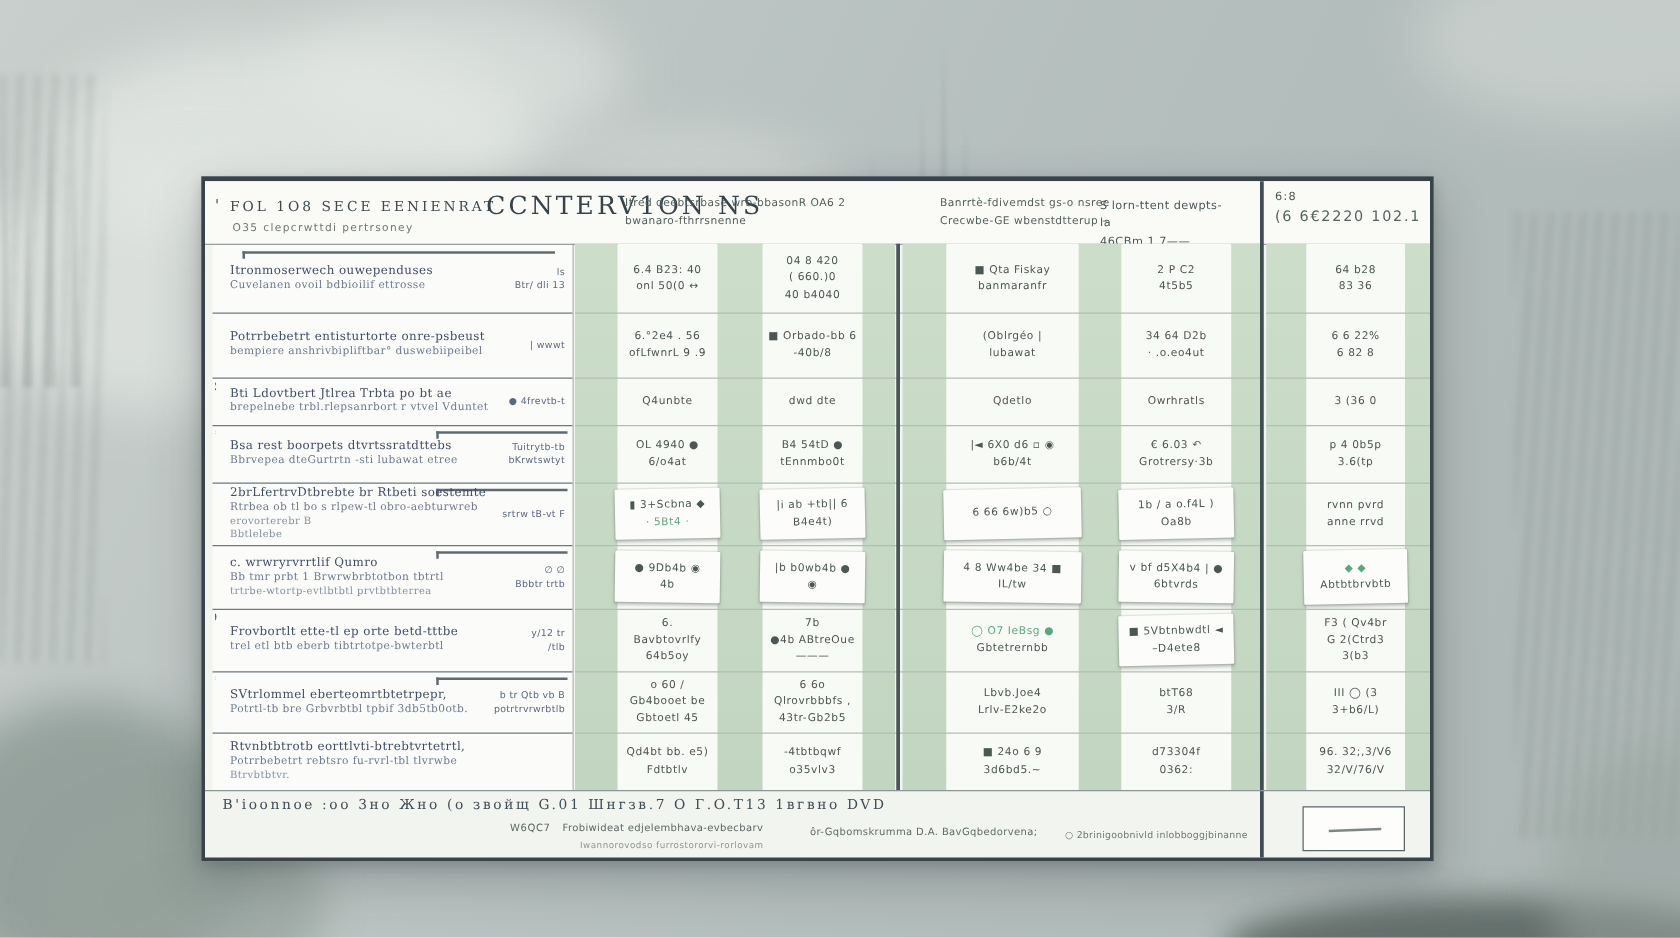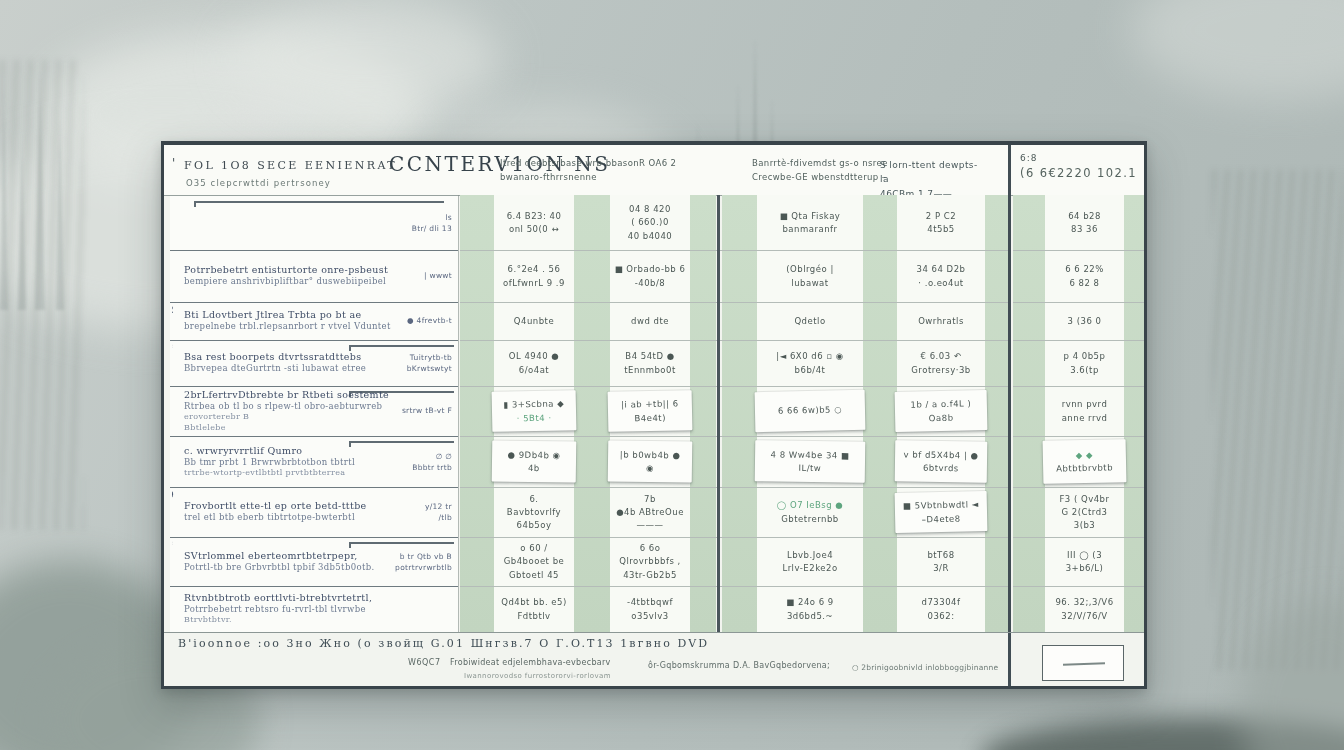--- a/index.html
+++ b/index.html
@@ -176,20 +176,24 @@
         <div class="stripe" style="left: 296px; width: 34px;"></div>
         <div class="stripe" style="left: 410px; width: 36px;"></div>
         <div class="stripe" style="left: 526px; width: 26px;"></div>
         <div class="stripe" style="left: 558px; width: 35px;"></div>
         <div class="stripe" style="left: 699px; width: 34px;"></div>
         <div class="stripe" style="left: 821px; width: 23px;"></div>
         <div class="stripe" style="left: 849px; width: 32px;"></div>
         <div class="stripe" style="left: 960px; width: 20px;"></div>
         <div class="rowlabel" style="top: 50px; height: 55px;">
           <div class="tickfull"></div>
+          <div class="lablines">
+            <div>Itronmoserwech ouwependuses</div>
+            <div class="l2">Cuvelanen ovoil bdbioilif ettrosse</div>
+          </div>
           <div class="rnotes">
             <div>ls</div>
             <div>Btr/ dli  13</div>
           </div>
         </div>
         <div class="cell" style="left: 328px; top: 50px; width: 84px; height: 55px;">
           <span>6.4 B23: 40</span>
           <span>onl 50(0 ↔</span>
         </div>
         <div class="cell" style="left: 444px; top: 50px; width: 84px; height: 55px;">

